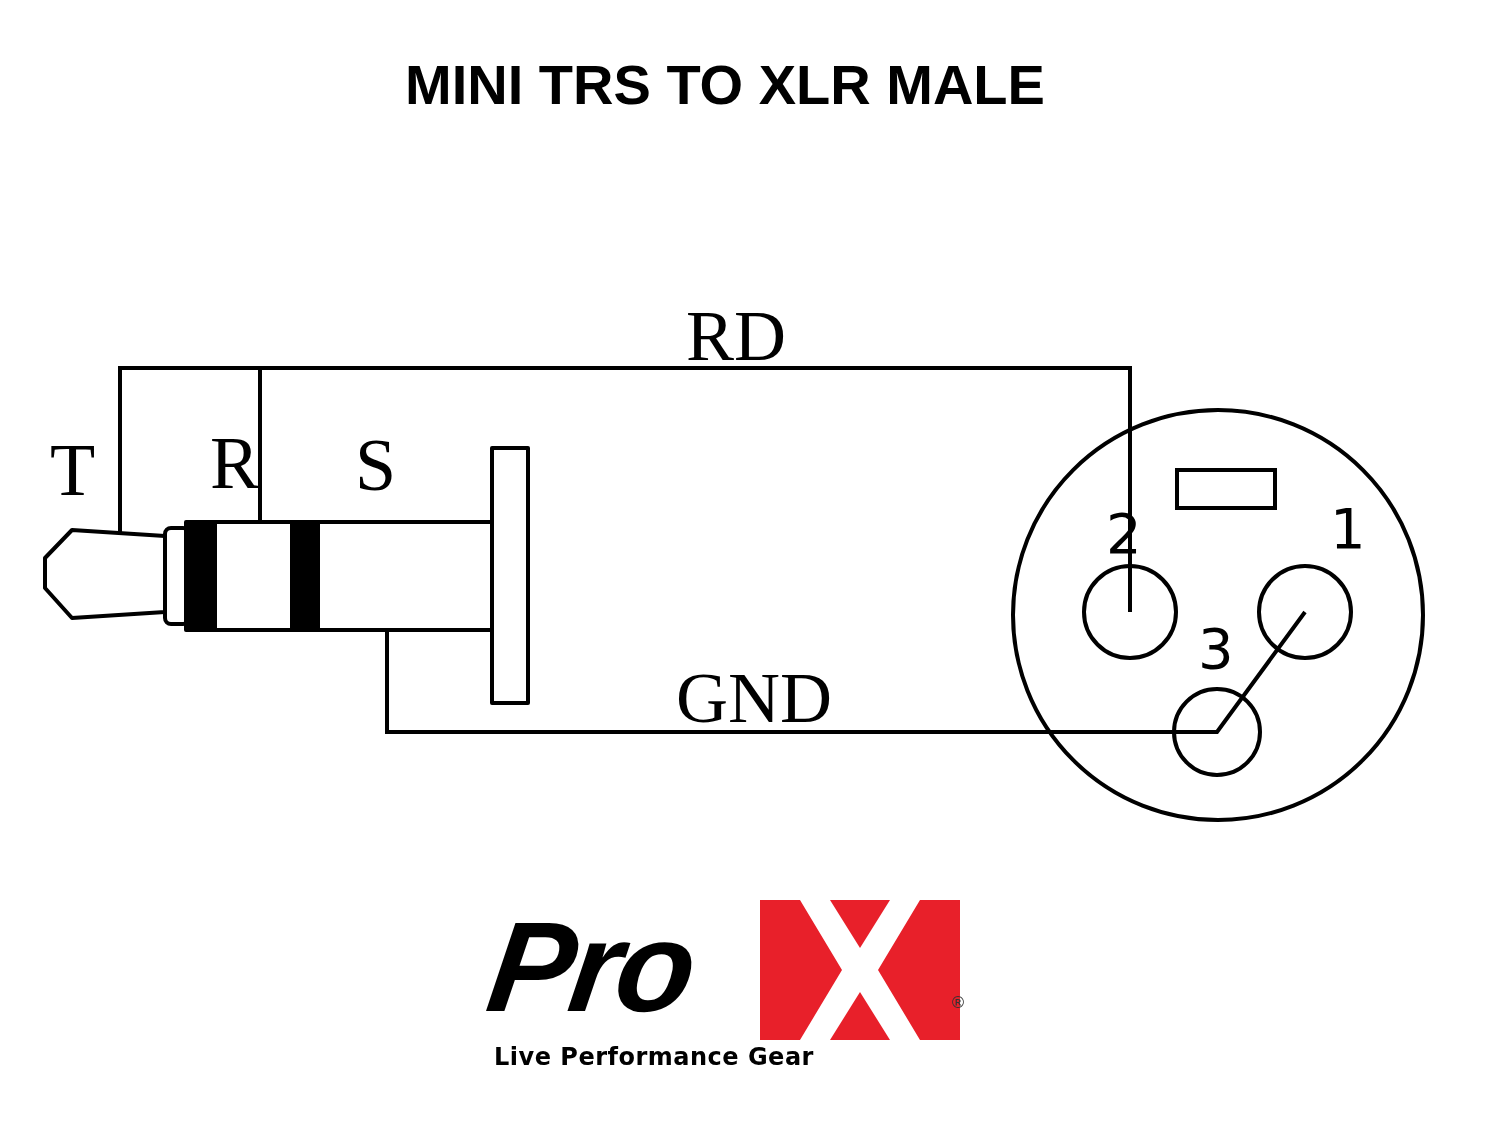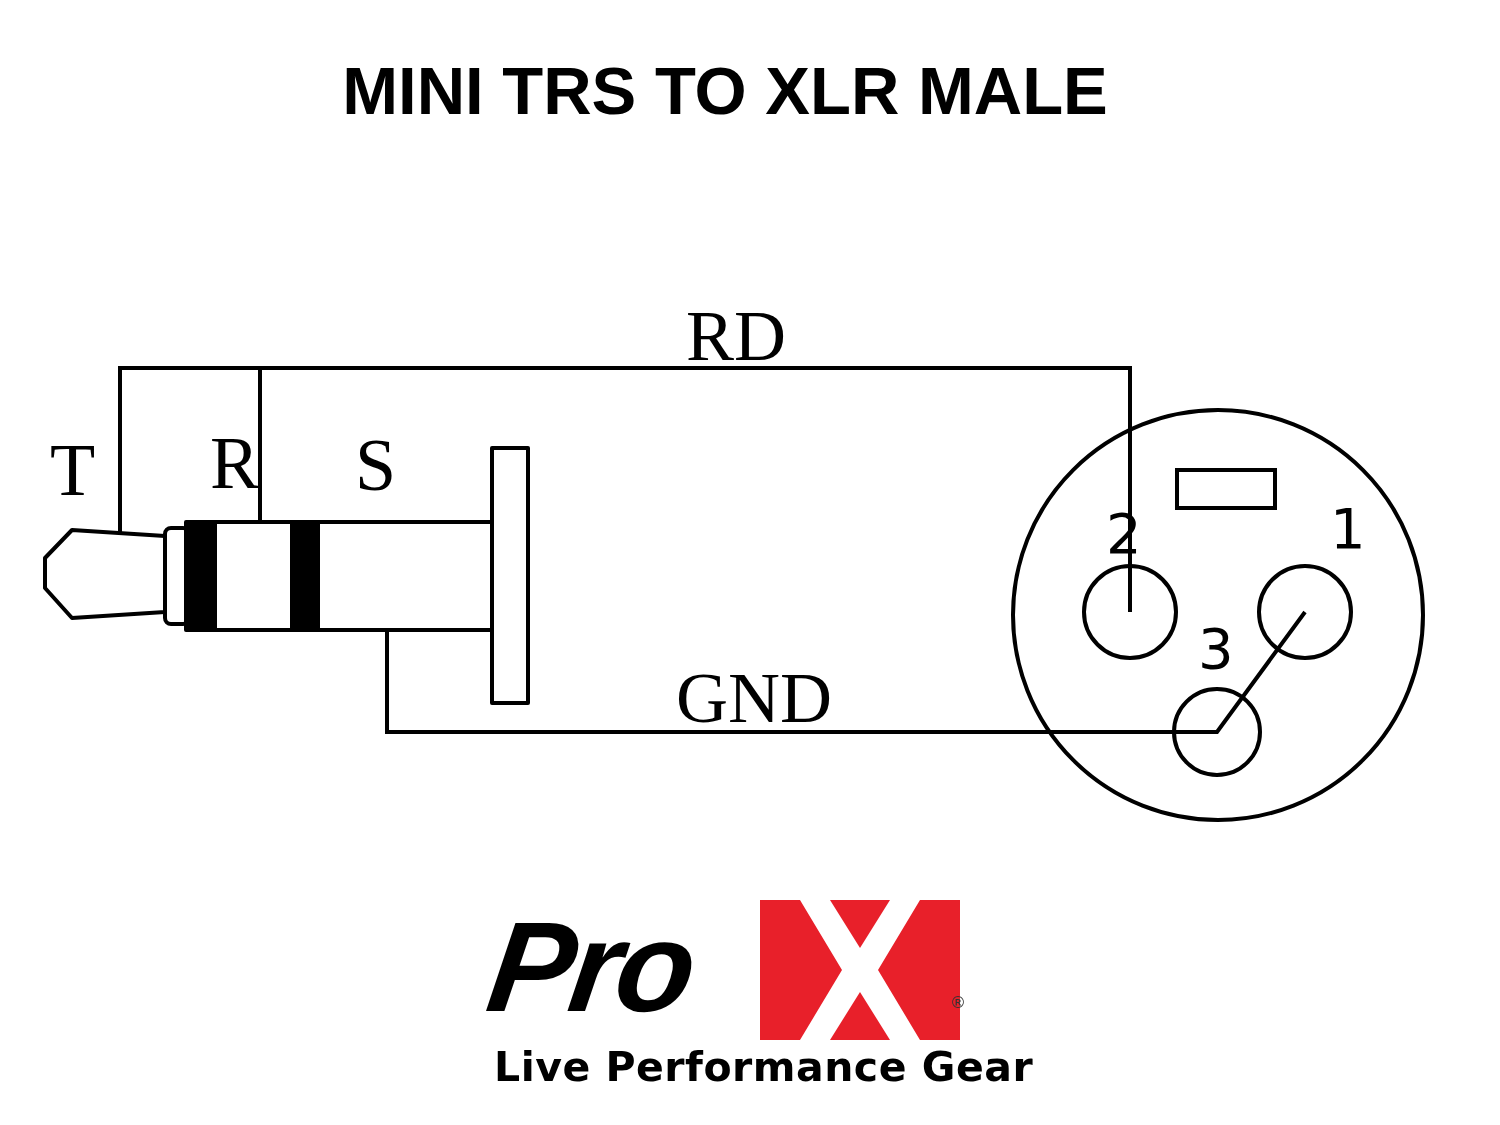--- a/index.html
+++ b/index.html
@@ -1,19 +1,19 @@
 <!DOCTYPE html>
 <html><head>
   <meta charset="utf-8">
   <style>
     html, body { margin: 0; padding: 0; background: #ffffff; }
     body { width: 1500px; height: 1125px; position: relative; overflow: hidden; }
     .title {
       position: absolute; left: 0; top: 52px; width: 1450px; text-align: center;
-      font-family: "Liberation Sans", sans-serif; font-weight: bold; font-size: 67px;
+      font-family: "Liberation Sans", sans-serif; font-weight: bold; font-size: 56px;
       color: #000; letter-spacing: 0px;
     }
     svg.diagram { position: absolute; left: 0; top: 0; }
     .serif-label { font-family: "Liberation Serif", serif; fill: #000; }
     .sans-label { font-family: "DejaVu Sans", sans-serif; fill: #000; }
     .logo { position: absolute; left: 480px; top: 895px; width: 500px; height: 190px; }
     .logo-pro {
       position: absolute; left: 10px; top: 8px;
       font-family: "Liberation Sans", sans-serif; font-weight: bold; font-style: italic;
       font-size: 128px; line-height: 128px; color: #000; letter-spacing: -4px;
@@ -25,21 +25,21 @@
     }
     .logo-x-glyph {
       position: absolute; left: 0; top: 0; width: 200px; height: 140px;
     }
     .logo-reg {
       position: absolute; left: 470px; top: 98px; font-family: "DejaVu Sans", sans-serif;
       font-size: 16px; color: #333;
     }
     .logo-tagline {
       position: absolute; left: 14px; top: 148px; width: 480px;
-      font-family: "DejaVu Sans", sans-serif; font-weight: bold; font-size: 41px;
+      font-family: "DejaVu Sans", sans-serif; font-weight: bold; font-size: 24px;
       color: #000; letter-spacing: 0.5px; white-space: nowrap;
     }
   </style>
 </head>
 <body>
 
 <div class="title">MINI TRS TO XLR MALE</div>
 
 <svg class="diagram" width="1500" height="1125" viewBox="0 0 1500 1125" xmlns="http://www.w3.org/2000/svg">
 

